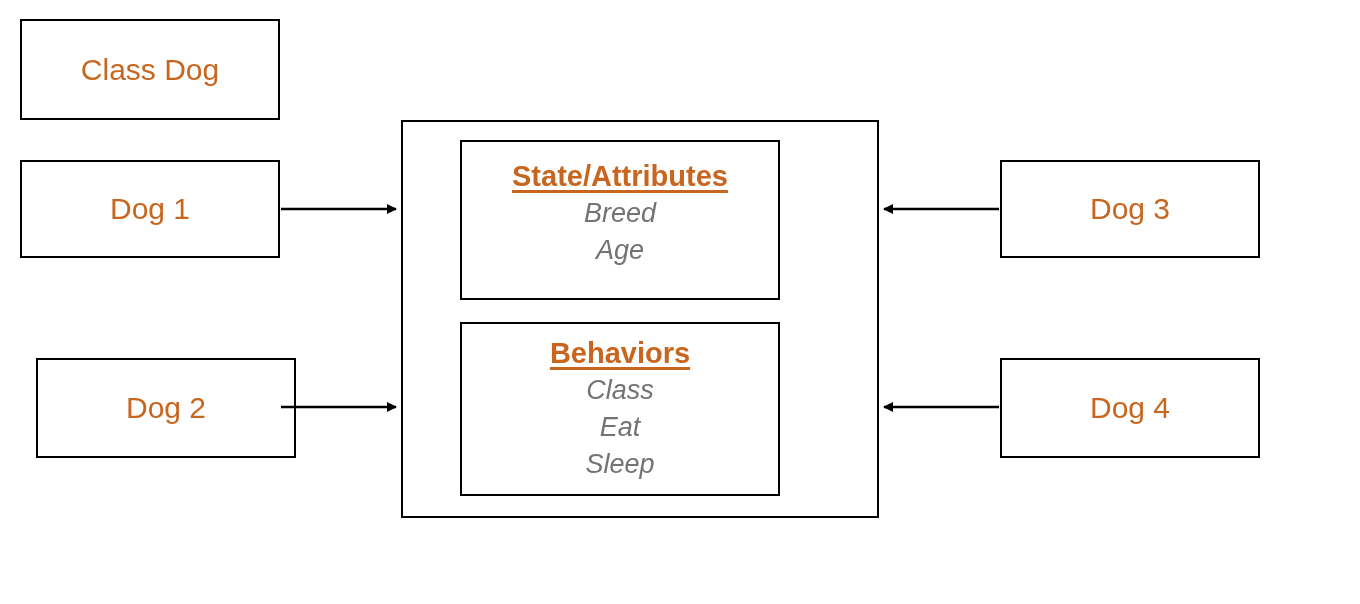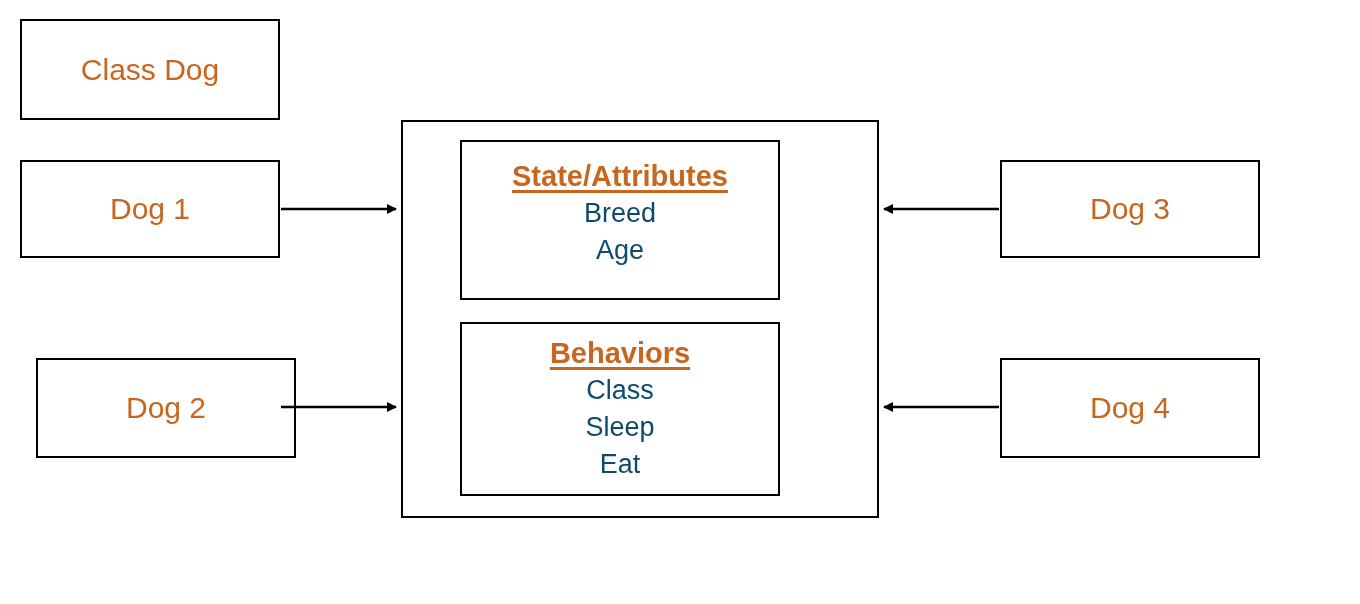--- a/index.html
+++ b/index.html
@@ -48,21 +48,22 @@
   .section-heading {
     color: #C8651E;
     font-weight: bold;
     font-size: 29px;
     line-height: 38px;
     text-decoration: underline;
     text-decoration-thickness: 3px;
     text-underline-offset: 4px;
   }
   .section-item {
-    color: #0c4a6e;
+    color: #737373;
+    font-style: italic;
     font-size: 27px;
     line-height: 37px;
   }
   .arrows {
     position: absolute;
     left: 0;
     top: 0;
     width: 1360px;
     height: 604px;
     pointer-events: none;
@@ -95,22 +96,22 @@
 
   <div class="section-box state-box">
     <div class="section-heading">State/Attributes</div>
     <div class="section-item">Breed</div>
     <div class="section-item">Age</div>
   </div>
 
   <div class="section-box behaviors-box">
     <div class="section-heading">Behaviors</div>
     <div class="section-item">Class</div>
+    <div class="section-item">Eat</div>
     <div class="section-item">Sleep</div>
-    <div class="section-item">Eat</div>
   </div>
 
   <svg class="arrows" viewBox="0 0 1360 604" xmlns="http://www.w3.org/2000/svg">
     <defs>
       <marker id="arrowhead" markerWidth="10" markerHeight="10" refX="9" refY="5" orient="auto" markerUnits="userSpaceOnUse">
         <path d="M0,0 L10,5 L0,10 z" fill="#000000"></path>
       </marker>
     </defs>
     <line x1="281" y1="209" x2="396" y2="209" stroke="#000000" stroke-width="2.5" marker-end="url(#arrowhead)"></line>
     <line x1="281" y1="407" x2="396" y2="407" stroke="#000000" stroke-width="2.5" marker-end="url(#arrowhead)"></line>

